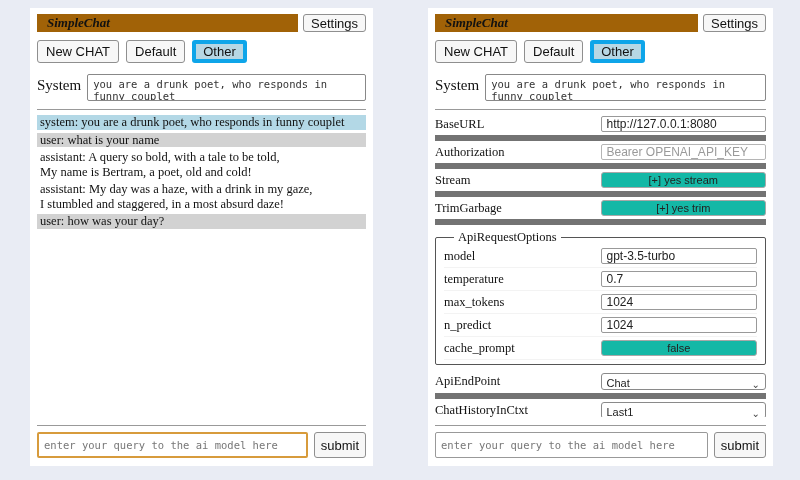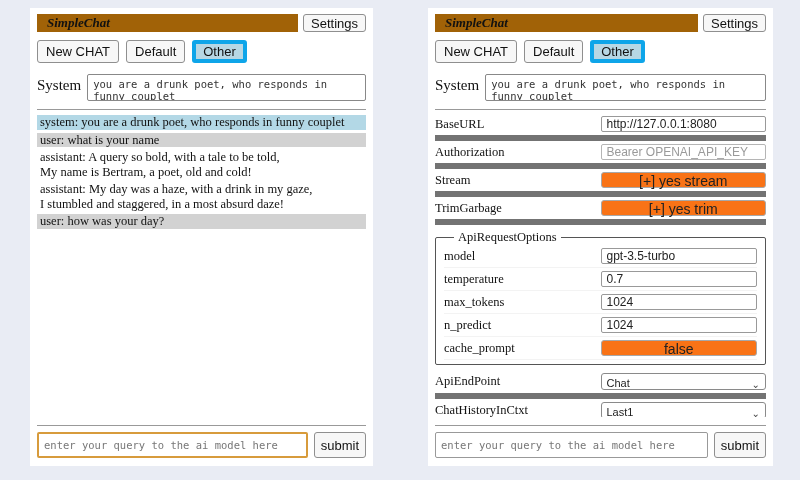--- a/index.html
+++ b/index.html
@@ -70,22 +70,22 @@
     padding: 3px 0; border-bottom: 6px solid #737373;
   }
   .slabel { font-size: 12.5px; color: #111; }
   .sinput {
     width: 100%; font-family: "Liberation Sans", sans-serif; font-size: 12px;
     border: 1px solid #999; border-radius: 2px; padding: 1px 5px; height: 16px; color: #222;
   }
   .sinput.ph { border-color: #b5b5b5; }
   .sinput::placeholder { color: #9a9a9a; }
   .sbtn {
-    width: 100%; font-family: "Liberation Sans", sans-serif; font-size: 14px;
-    background: #f97316; border: 1px solid #a8a8a8; border-radius: 3px;
+    width: 100%; font-family: "Liberation Sans", sans-serif; font-size: 11px;
+    background: #14b8a6; border: 1px solid #a8a8a8; border-radius: 3px;
     height: 16px; padding: 0; color: #222; cursor: pointer;
   }
   .sselect {
     width: 100%; height: 17px; display: flex; justify-content: space-between; align-items: flex-end;
     border: 1px solid #8a8a8a; border-radius: 3px; background: #fff;
     font-family: "Liberation Sans", sans-serif; font-size: 11px; padding: 0 5px; color: #222; cursor: pointer;
   }
   .chev { font-size: 10px; color: #444; line-height: 8px; }
   fieldset.aro {
     border: 1px solid #555; border-radius: 2px;

